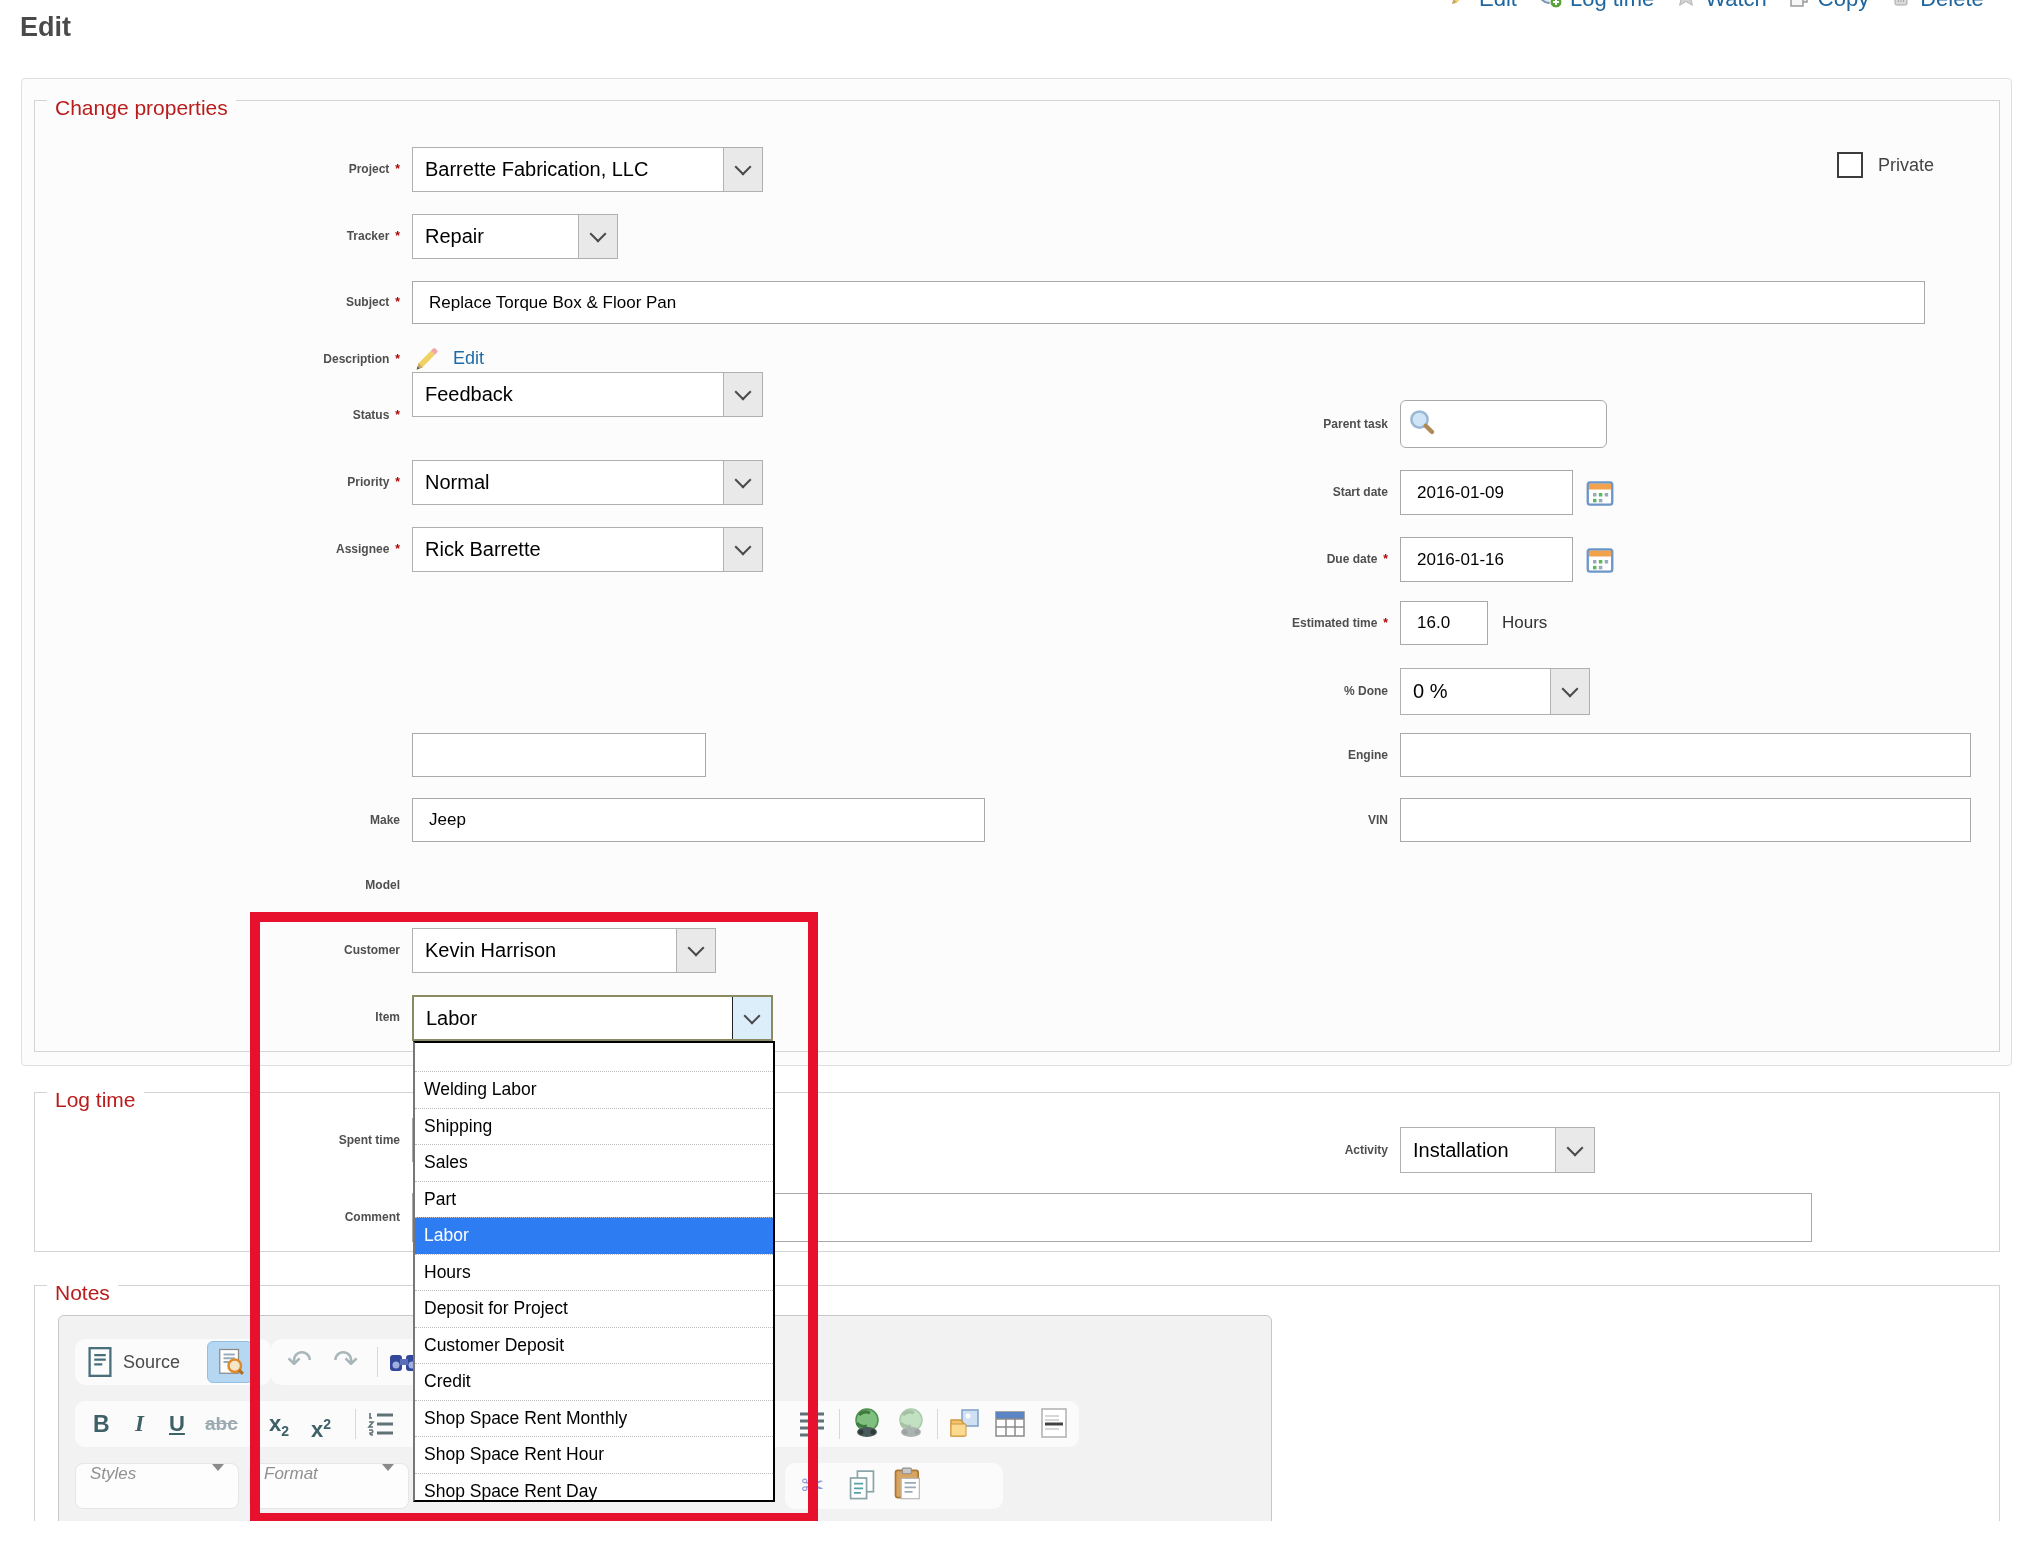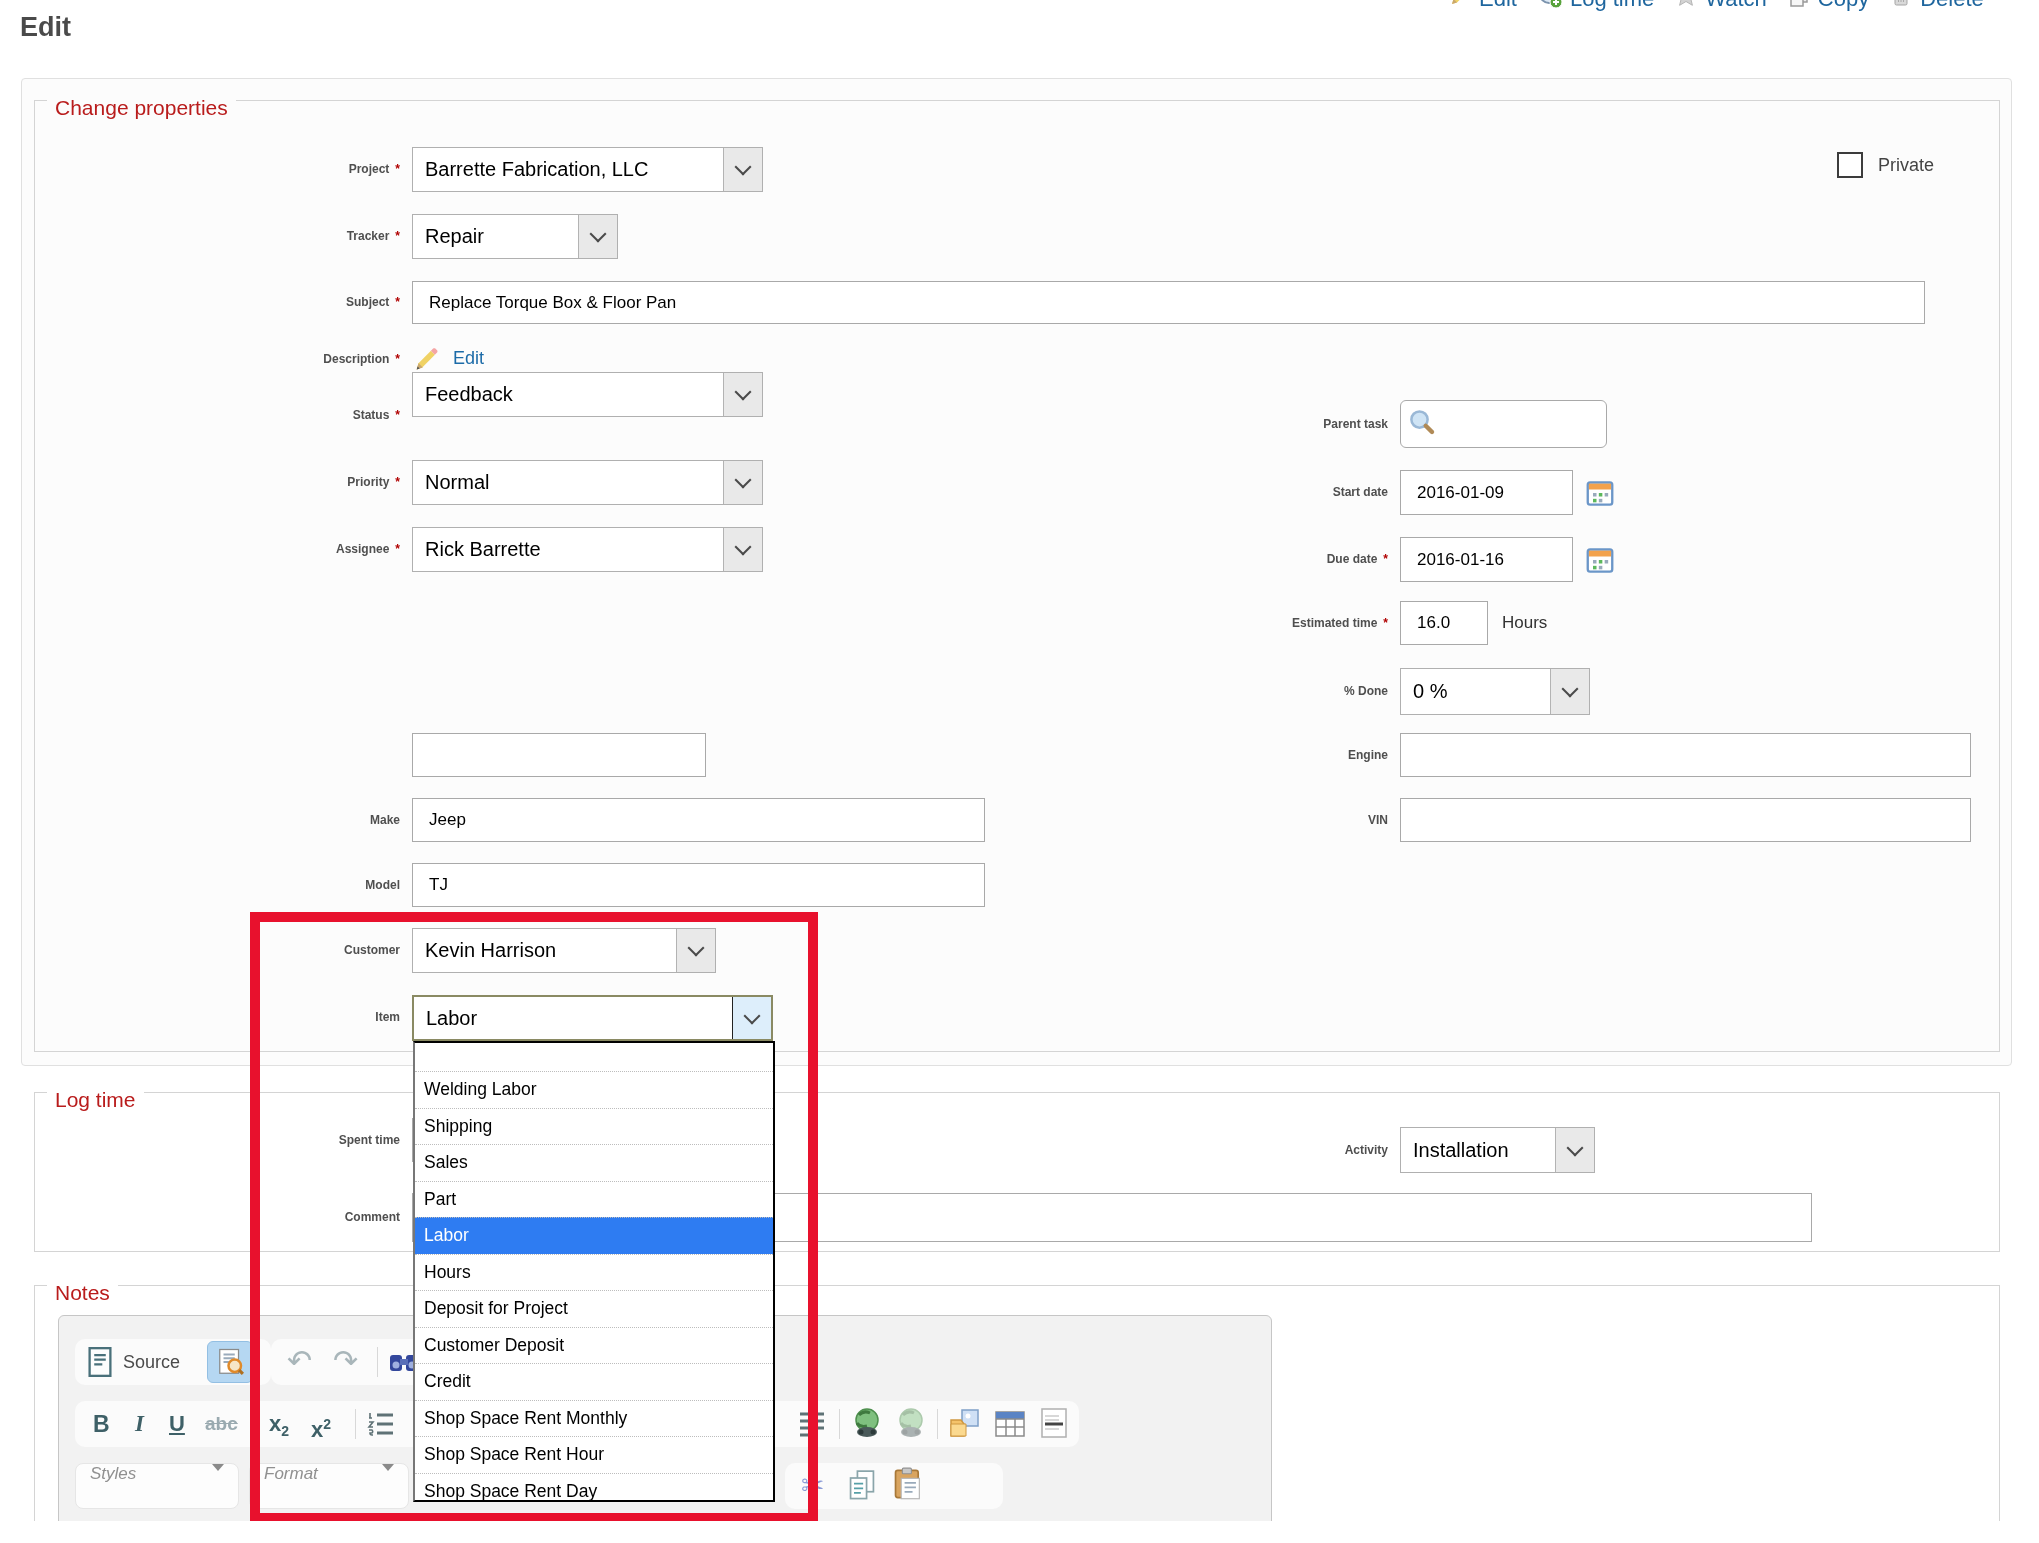--- a/index.html
+++ b/index.html
@@ -165,21 +165,20 @@
       </span>
   </div>
   <div class="abs sel" style="left:412px;top:527px;width:351px;height:45px;">
     <span class="val">Rick Barrette</span>
       <span class="btn">
         <span class="chev"></span>
       </span>
   </div>
   <input class="abs inp" style="left: 412px; top: 733px; width: 294px; height: 44px;" value="">
   <input class="abs inp" style="left: 412px; top: 798px; width: 573px; height: 44px;" value="Jeep">
-  <input class="abs inp" style="left: 412px; top: 863px; width: 573px; height: 44px;" value="TJ">
   <div class="abs sel" style="left:412px;top:928px;width:304px;height:45px;">
     <span class="val">Kevin Harrison</span>
       <span class="btn">
         <span class="chev"></span>
       </span>
   </div>
   <div class="abs sel focused" style="left:412px;top:995px;width:361px;height:46px;">
     <span class="val">Labor</span>
       <span class="btn">
         <span class="chev"></span>

